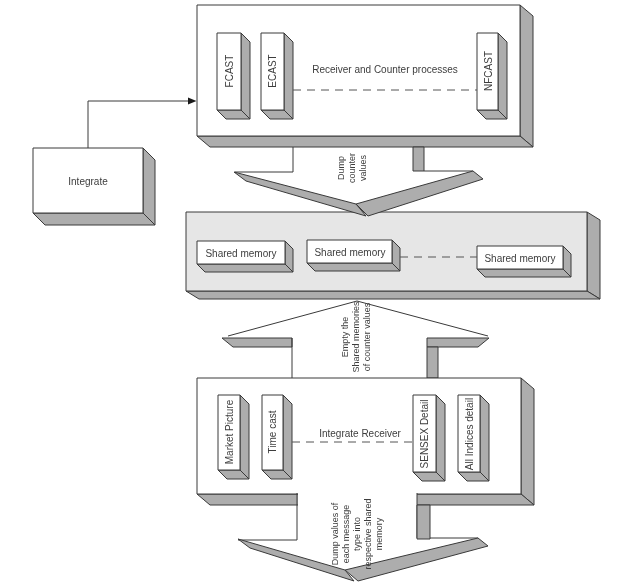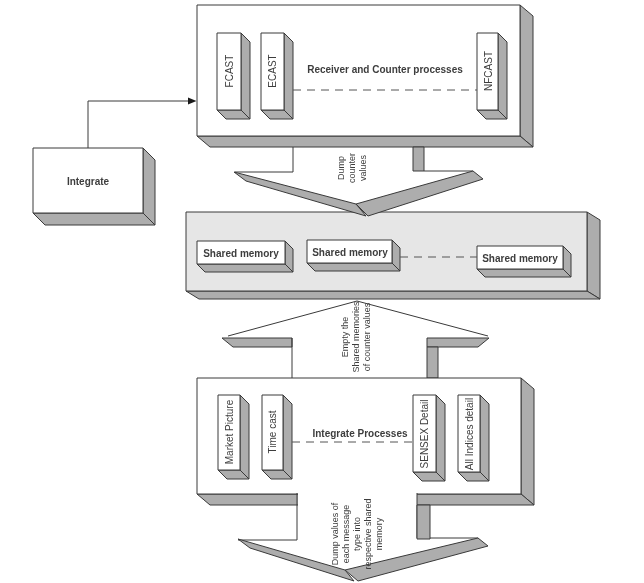--- a/index.html
+++ b/index.html
@@ -3,21 +3,21 @@
 <meta charset="utf-8">
 <style>
   html,body{margin:0;padding:0;background:#fff;}
   .stage{
     position:relative;width:644px;height:583px;background:#ffffff;overflow:hidden;
     font-family:"Liberation Sans","DejaVu Sans",sans-serif;color:#3d3d3d;
   }
   .stage svg{position:absolute;left:0;top:0;}
   .lbl{
     position:absolute;transform:translate(-50%,-50%);
-    font-size:10px;line-height:11px;text-align:center;white-space:pre-line;color:#3d3d3d;font-weight:bold;
+    font-size:10px;line-height:11px;text-align:center;white-space:pre-line;color:#3d3d3d;
   }
   .vlbl{
     position:absolute;transform:translate(-50%,-50%) rotate(-90deg);
     font-size:10px;line-height:11px;text-align:center;white-space:pre-line;color:#3d3d3d;
   }
   .small{font-size:9px;line-height:11px;}
   .ln{stroke:#3a3a3a;stroke-width:1;fill:none;}
   .sh{fill:#adadad;stroke:#3a3a3a;stroke-width:1;}
   .dash{stroke:#555;stroke-width:1;fill:none;stroke-dasharray:8 6;}
 </style>
@@ -150,21 +150,21 @@
   <div class="lbl" style="left:241px;top:253px">Shared memory</div>
   <div class="lbl" style="left:350px;top:252px">Shared memory</div>
   <div class="lbl" style="left:520px;top:258px">Shared memory</div>
 
   <div class="vlbl small" style="left:356px;top:337px">Empty the
 Shared memories
 of counter values</div>
 
   <div class="vlbl" style="left:229px;top:432px">Market Picture</div>
   <div class="vlbl" style="left:272px;top:432px">Time cast</div>
-  <div class="lbl" style="left:360px;top:433px">Integrate Processes</div>
+  <div class="lbl" style="left:360px;top:433px">Integrate Receiver</div>
   <div class="vlbl" style="left:424px;top:434px">SENSEX Detail</div>
   <div class="vlbl" style="left:469px;top:434px">All Indices detail</div>
 
   <div class="vlbl small" style="left:357px;top:534px">Dump values of
 each message
 type into
 respective shared
 memory</div>
 </div>
 

